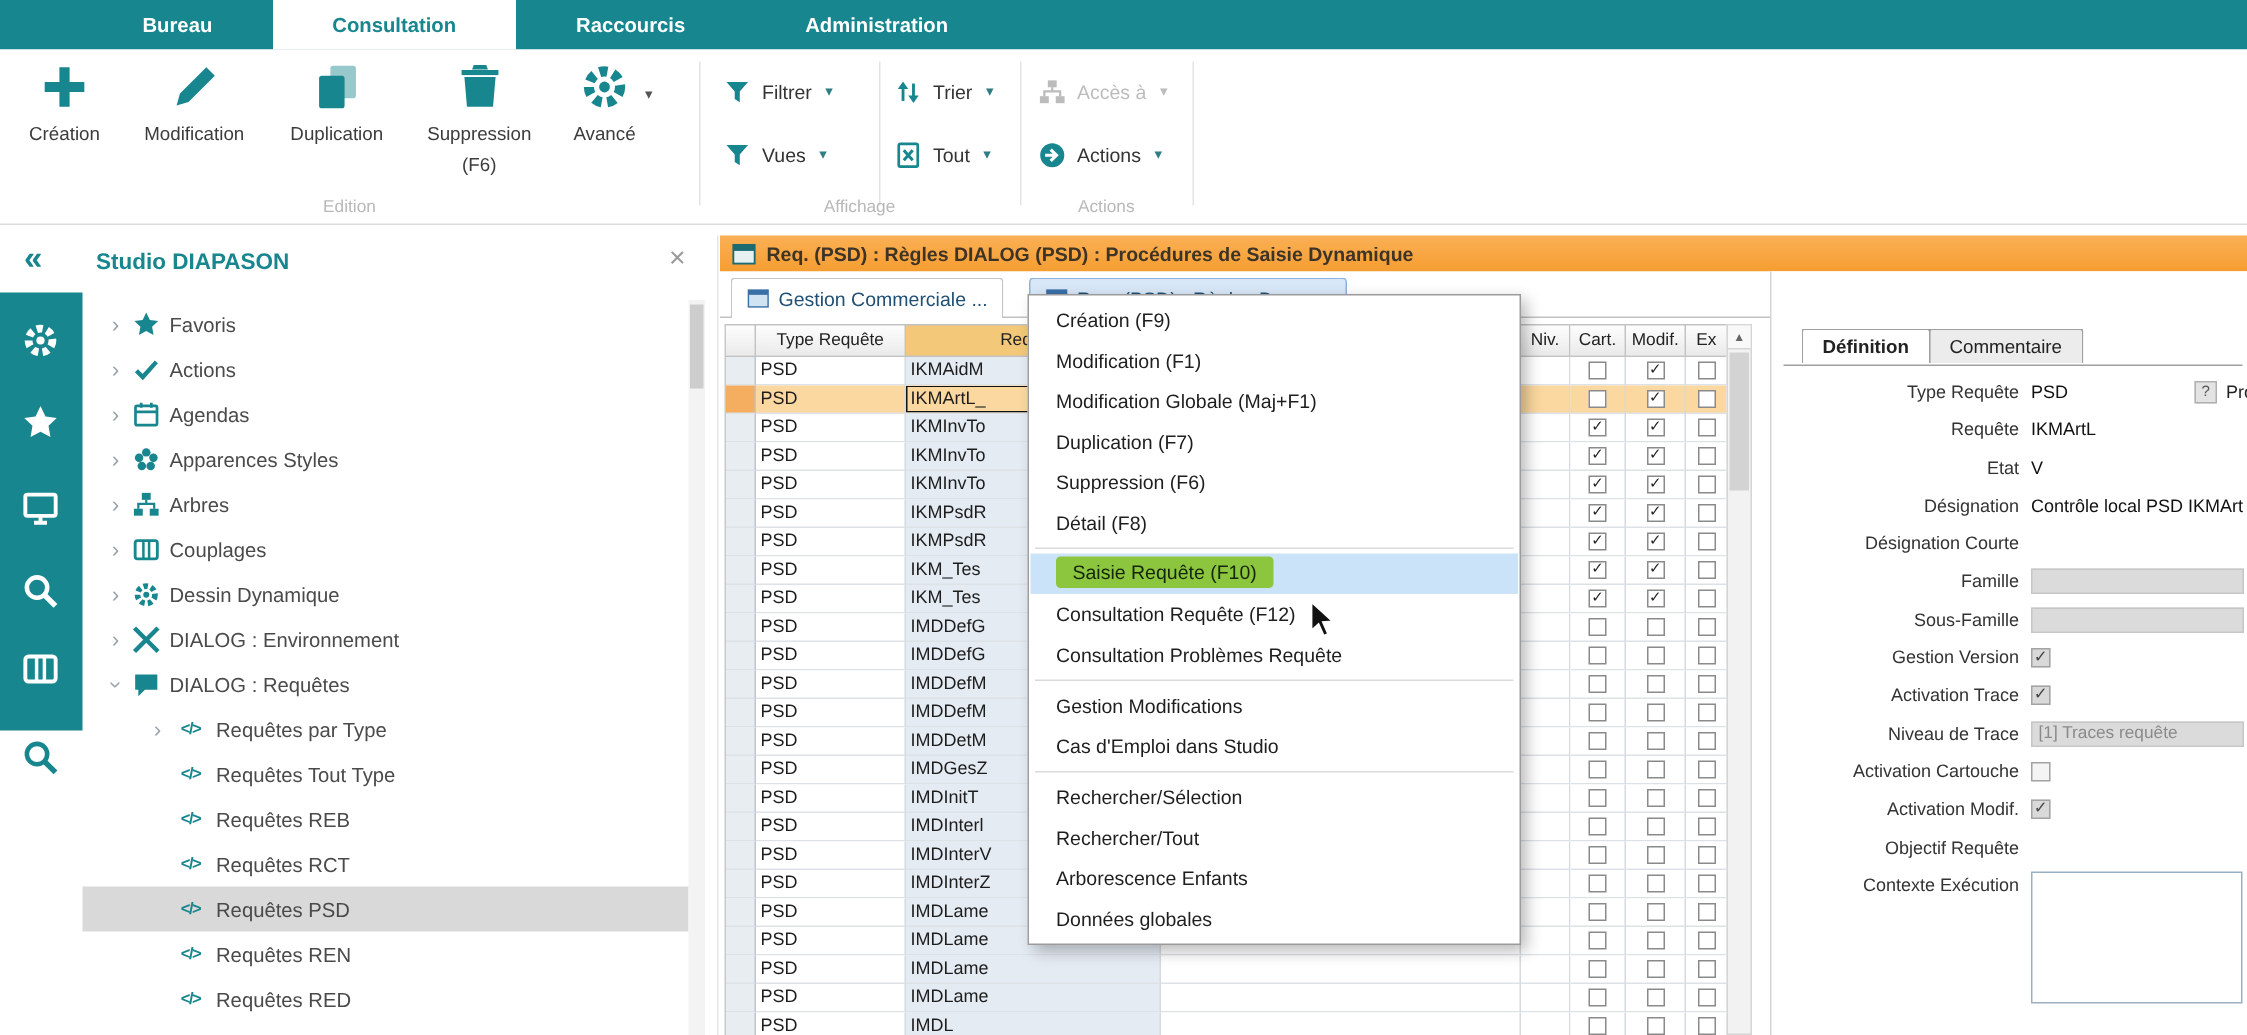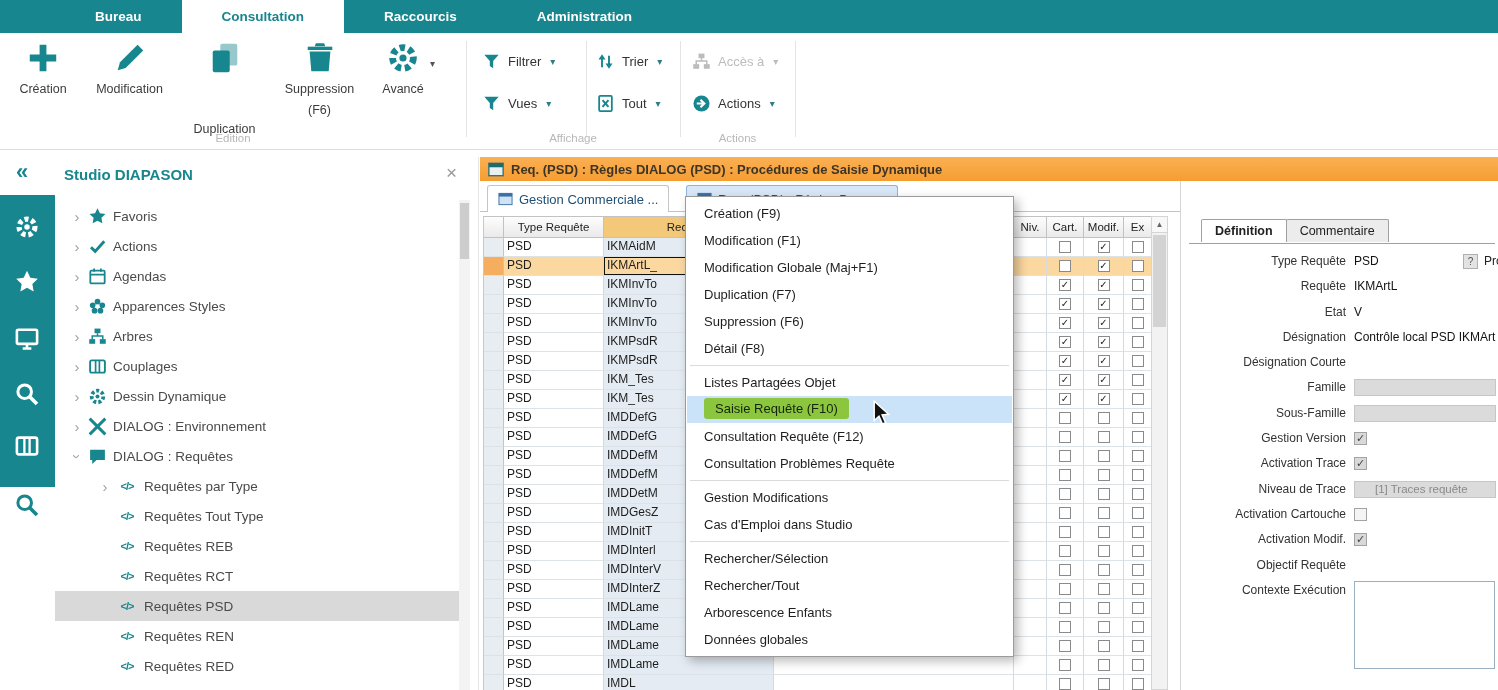--- a/index.html
+++ b/index.html
@@ -93,21 +93,21 @@
 #panel-tabs{position:absolute;left:20px;top:38px;display:flex}
 .ptab{padding:4px 13px 4px;font-size:12.5px;color:#222;border:1px solid #a0a0a0;border-bottom:none;border-radius:2px 2px 0 0;background:#ececec;margin-right:-1px}
 .ptab.active{background:#fff;font-weight:bold;position:relative;z-index:2}
 #panel-tabline{position:absolute;left:8px;top:62px;width:306px;height:1px;background:#a0a0a0}
 #panel-fields{position:absolute;left:0;top:68px;width:318px}
 .frow{position:relative;height:25.3px}
 .flabel{position:absolute;left:0;top:0;width:165px;text-align:right;font-size:12px;color:#333;line-height:25px;white-space:nowrap}
 .fval{position:absolute;left:173px;top:0;font-size:12px;color:#111;line-height:25px;white-space:nowrap}
 .fhelp{position:absolute;left:282px;top:5px;width:15px;height:15px;background:#e3e3e3;border:1px solid #b0b0b0;font-size:10px;color:#555;text-align:center;line-height:13px}
 .fextra{position:absolute;left:303px;top:0;font-size:12px;color:#222;line-height:25px;white-space:nowrap}
-.fdis{position:absolute;left:173px;top:4px;width:142px;height:17px;background:#dbdbdb;border:1px solid #c6c6c6;font-size:11.5px;color:#8a8a8a;line-height:15px;padding-left:20px;white-space:nowrap;overflow:hidden}
+.fdis{position:absolute;left:173px;top:4px;width:142px;height:17px;background:#dbdbdb;border:1px solid #c6c6c6;font-size:11.5px;color:#8a8a8a;line-height:15px;padding-left:4px;white-space:nowrap;overflow:hidden}
 .fcb{position:absolute;left:173px;top:6px;width:13px;height:13px;border:1px solid #a3a3a3;background:#f4f4f4;font-size:11px;line-height:11px;text-align:center;color:#444}
 .fcb.checked{font-weight:bold}
 .fcb.disabled{background:#d9d9d9}
 .ftext{position:absolute;left:173px;top:3px;width:141px;height:88px;background:#fff;border:1px solid #9ab0c0}
 </style>
 </head>
 <body>
 
 <div id="tabbar">
   <div id="ribbon-tabs">
@@ -129,21 +129,21 @@
         <div class="big-label">Création</div>
       </div>
       <div class="big-btn" style="width: 95px;">
         <span class="icon">
           <svg viewBox="0 0 18 18" fill="currentColor">
             <path d="M2.5 15.5l1.2-4.2L13 2l3 3-9.3 9.3z"></path>
           </svg>
         </span>
         <div class="big-label">Modification</div>
       </div>
-      <div class="big-btn" style="width: 95px; gap: 40px;">
+      <div class="big-btn" style="width: 95px;">
         <span class="icon">
           <svg viewBox="0 0 18 18" fill="currentColor">
             <rect x="6.5" y="1.5" width="9" height="11.5" rx="1" opacity=".45"></rect>
             <rect x="2.5" y="5" width="9" height="11.5" rx="1"></rect>
           </svg>
         </span>
         <div class="big-label">Duplication</div>
       </div>
       <div class="big-btn" style="width: 95px;">
         <span class="icon">
@@ -910,21 +910,20 @@
 </div>
 
 <div id="context-menu">
     <div class="mi">Création (F9)</div>
     <div class="mi">Modification (F1)</div>
     <div class="mi">Modification Globale (Maj+F1)</div>
     <div class="mi">Duplication (F7)</div>
     <div class="mi">Suppression (F6)</div>
     <div class="mi">Détail (F8)</div>
     <div class="msep"></div>
-    <div class="mi">Listes Partagées Objet</div>
     <div class="mi hover"><span class="pill">Saisie Requête (F10)</span></div>
     <div class="mi">Consultation Requête (F12)</div>
     <div class="mi">Consultation Problèmes Requête</div>
     <div class="msep"></div>
     <div class="mi">Gestion Modifications</div>
     <div class="mi">Cas d'Emploi dans Studio</div>
     <div class="msep"></div>
     <div class="mi">Rechercher/Sélection</div>
     <div class="mi">Rechercher/Tout</div>
     <div class="mi">Arborescence Enfants</div>

